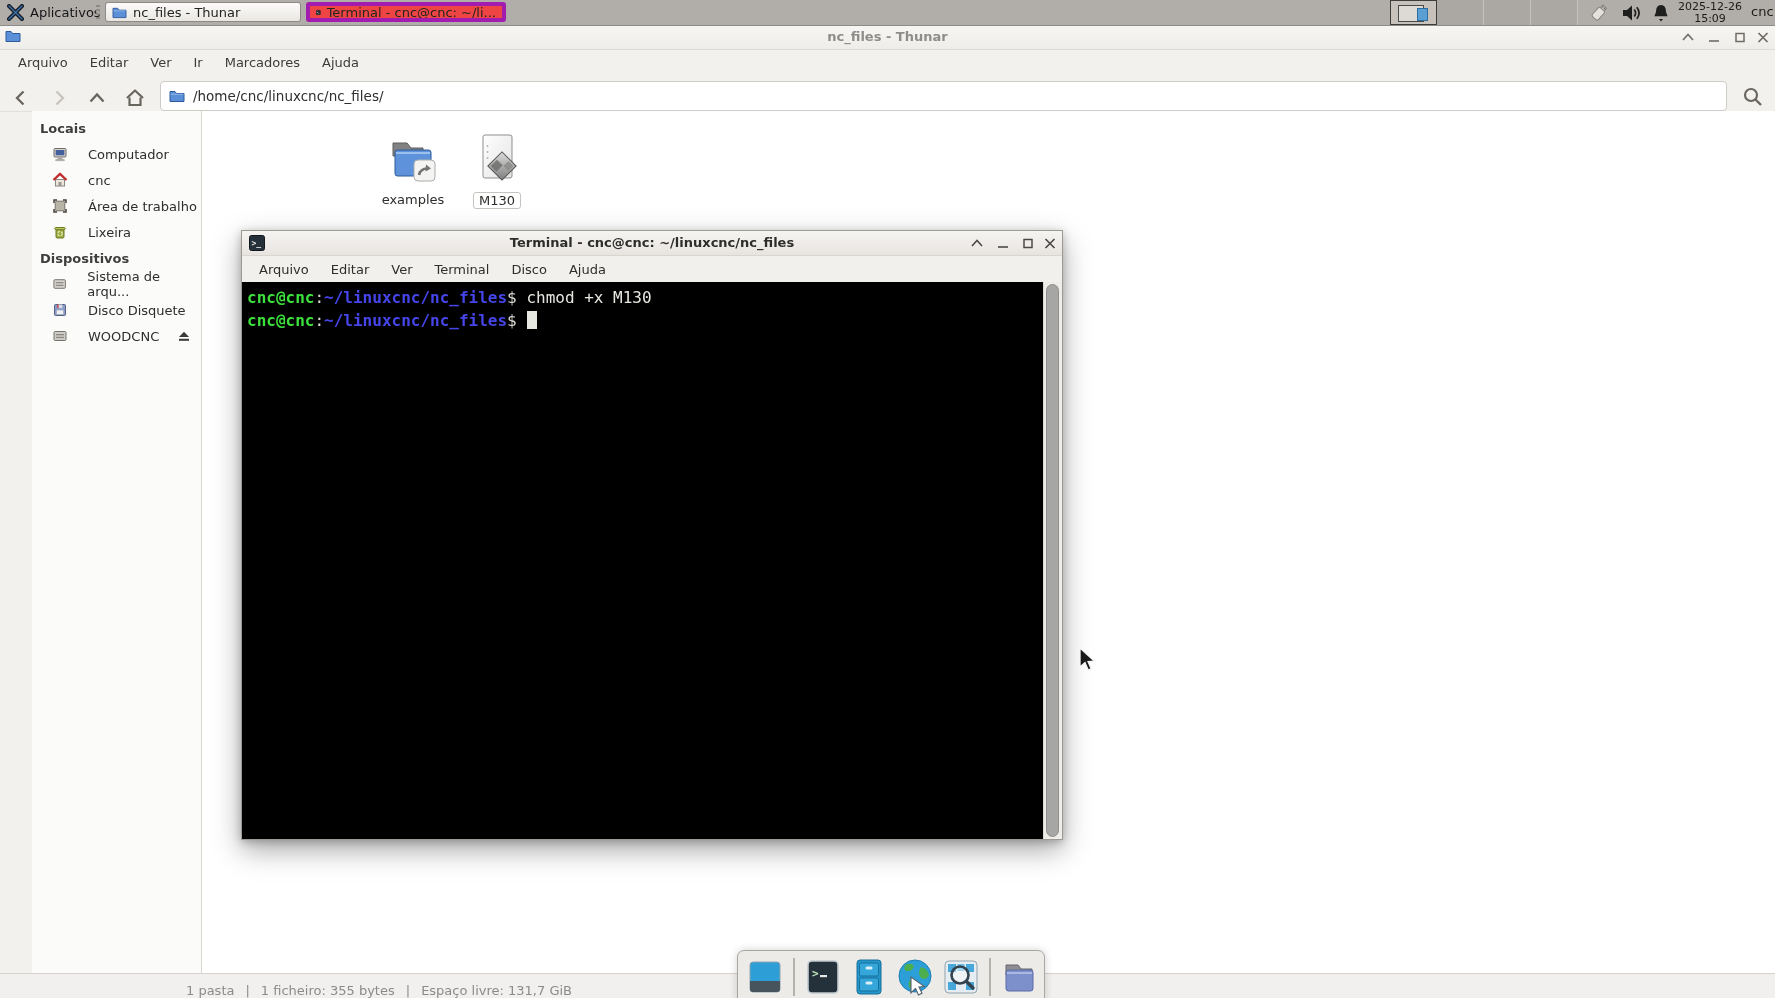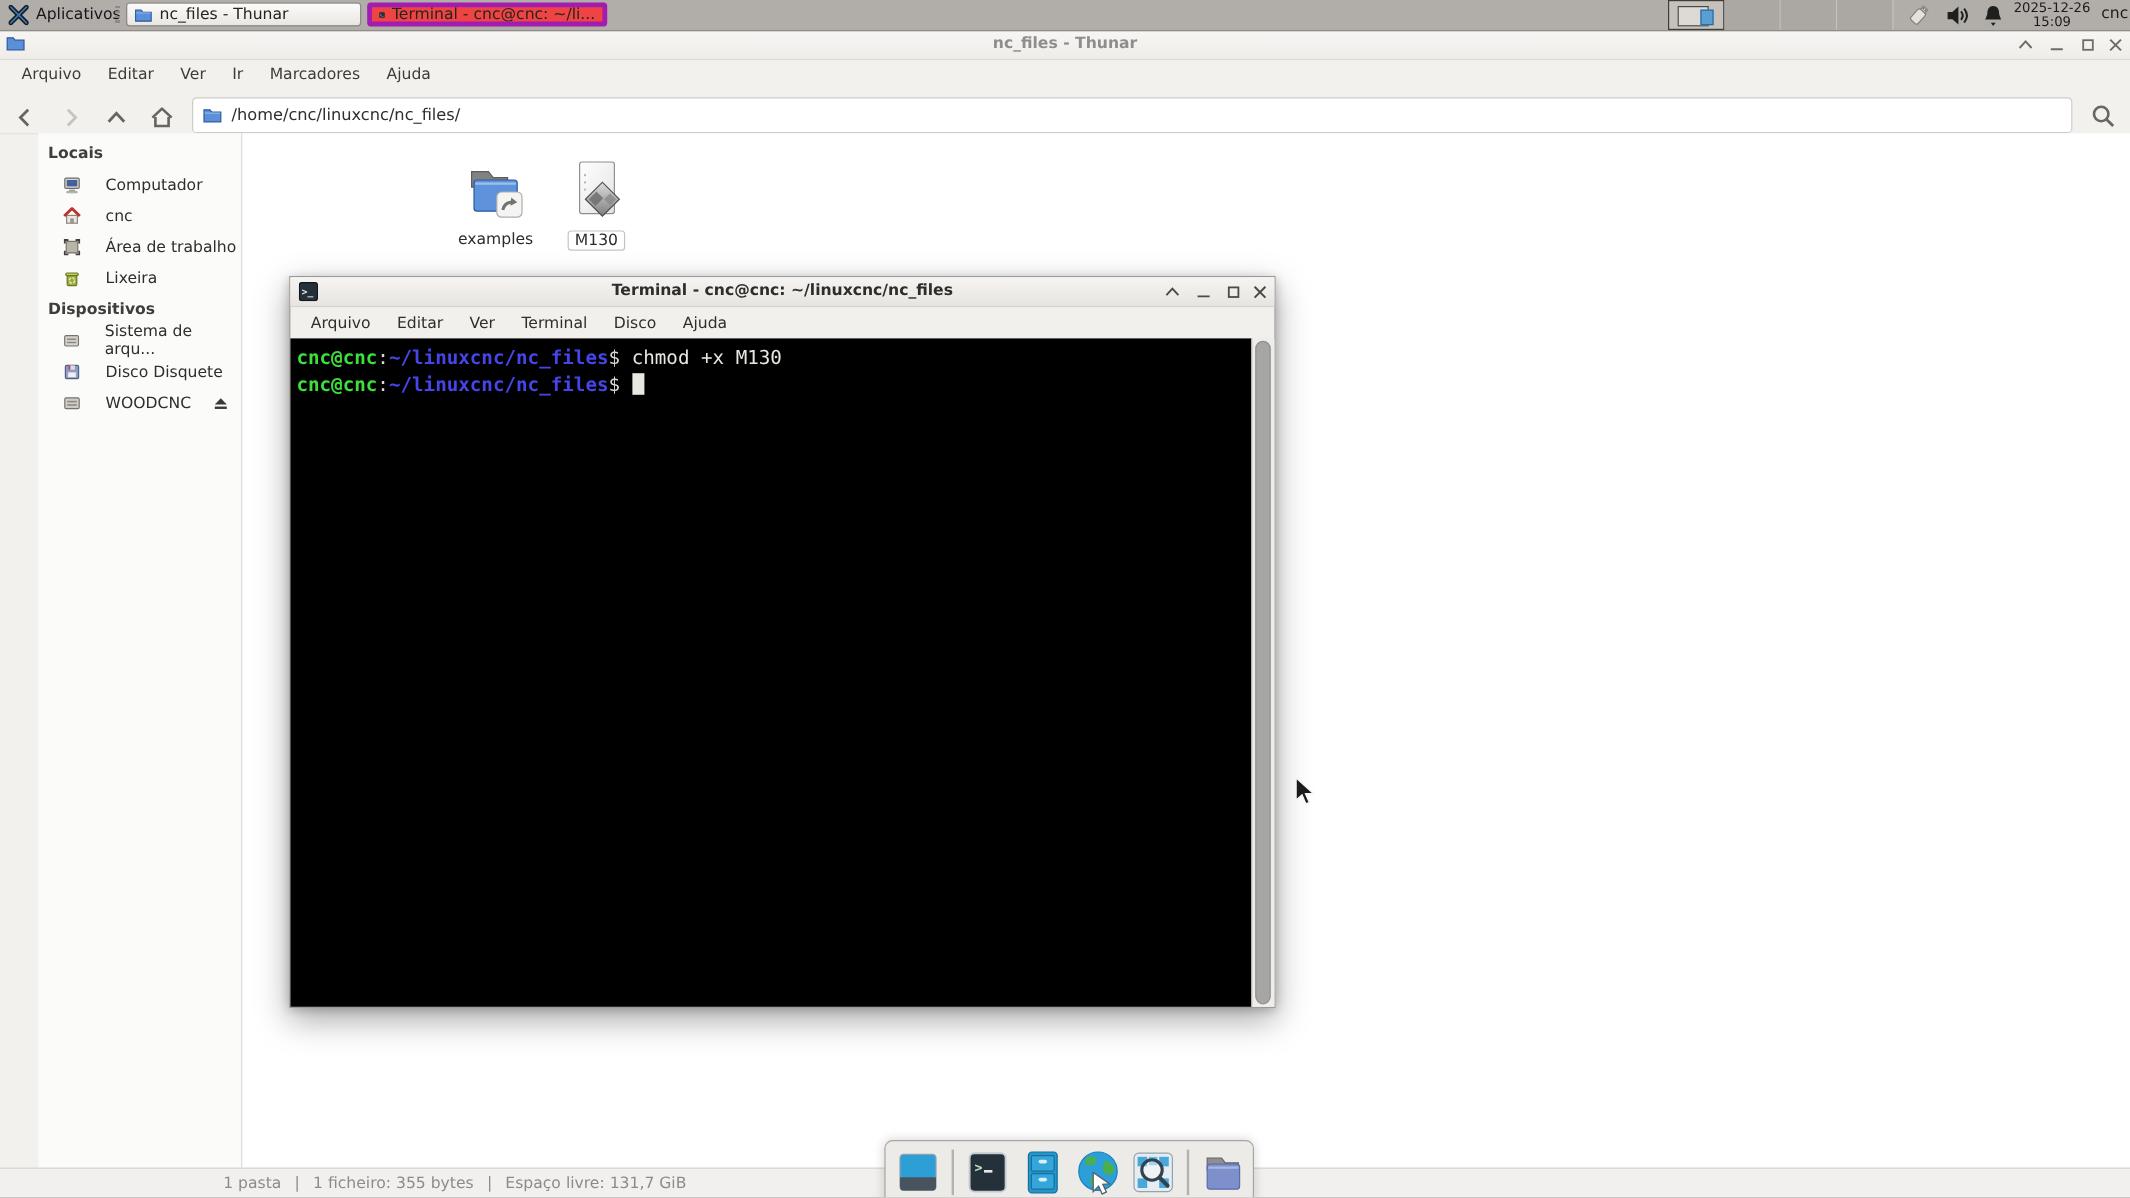--- a/index.html
+++ b/index.html
@@ -46,21 +46,21 @@
   .t-sidebar{width:170px;background:#fbfbfa;border-right:1px solid #d9d6d2;padding-top:4px;
              font-size:13px;color:#2e2e2c;box-sizing:border-box;margin-left:32px;}
   .sb-header{font-weight:bold;color:#3e3e3c;padding:6px 8px 5px 8px;}
   .sb-item{display:flex;align-items:center;gap:20px;height:26px;padding-left:20px;position:relative;}
   .sb-eject{position:absolute;right:9px;top:5px;}
   .t-files{flex:1;background:#fff;padding:20px 0 0 174px;display:flex;gap:10px;align-items:flex-start;}
   .file-item{width:74px;display:flex;flex-direction:column;align-items:center;gap:5px;}
   .file-label{font-size:13px;color:#2c2c2a;line-height:15px;}
   .file-label.selected{background:#fff;border:1px solid #c7c4c0;border-radius:3px;padding:0 5px;}
   .t-statusbar{position:absolute;left:0;bottom:0;right:0;height:24px;background:#f2f0ee;
-               border-top:1px solid #d6d3cf;display:flex;align-items:center;gap:11px;
+               border-top:1px solid #d6d3cf;display:flex;align-items:flex-end;gap:11px;
                padding-left:186px;font-size:13px;color:#8b8b89;}
 
   
   .term{position:absolute;left:241px;top:230px;width:822px;height:610px;background:#f2f0ed;
         border:1px solid #9d9995;box-sizing:border-box;z-index:20;display:flex;flex-direction:column;
         box-shadow:0 10px 26px rgba(0,0,0,.34),0 2px 8px rgba(0,0,0,.22);}
   .term-titlebar{position:relative;height:24px;background:linear-gradient(#f6f4f2,#e7e4e0);
                  border-bottom:1px solid #d8d5d1;flex:0 0 auto;}
   .term-title{position:absolute;left:0;right:0;top:4px;text-align:center;font-size:13px;font-weight:bold;color:#2d2d2b;}
   .term-menubar{height:26px;display:flex;align-items:center;padding-left:6px;font-size:13px;color:#2e2e2c;flex:0 0 auto;}

